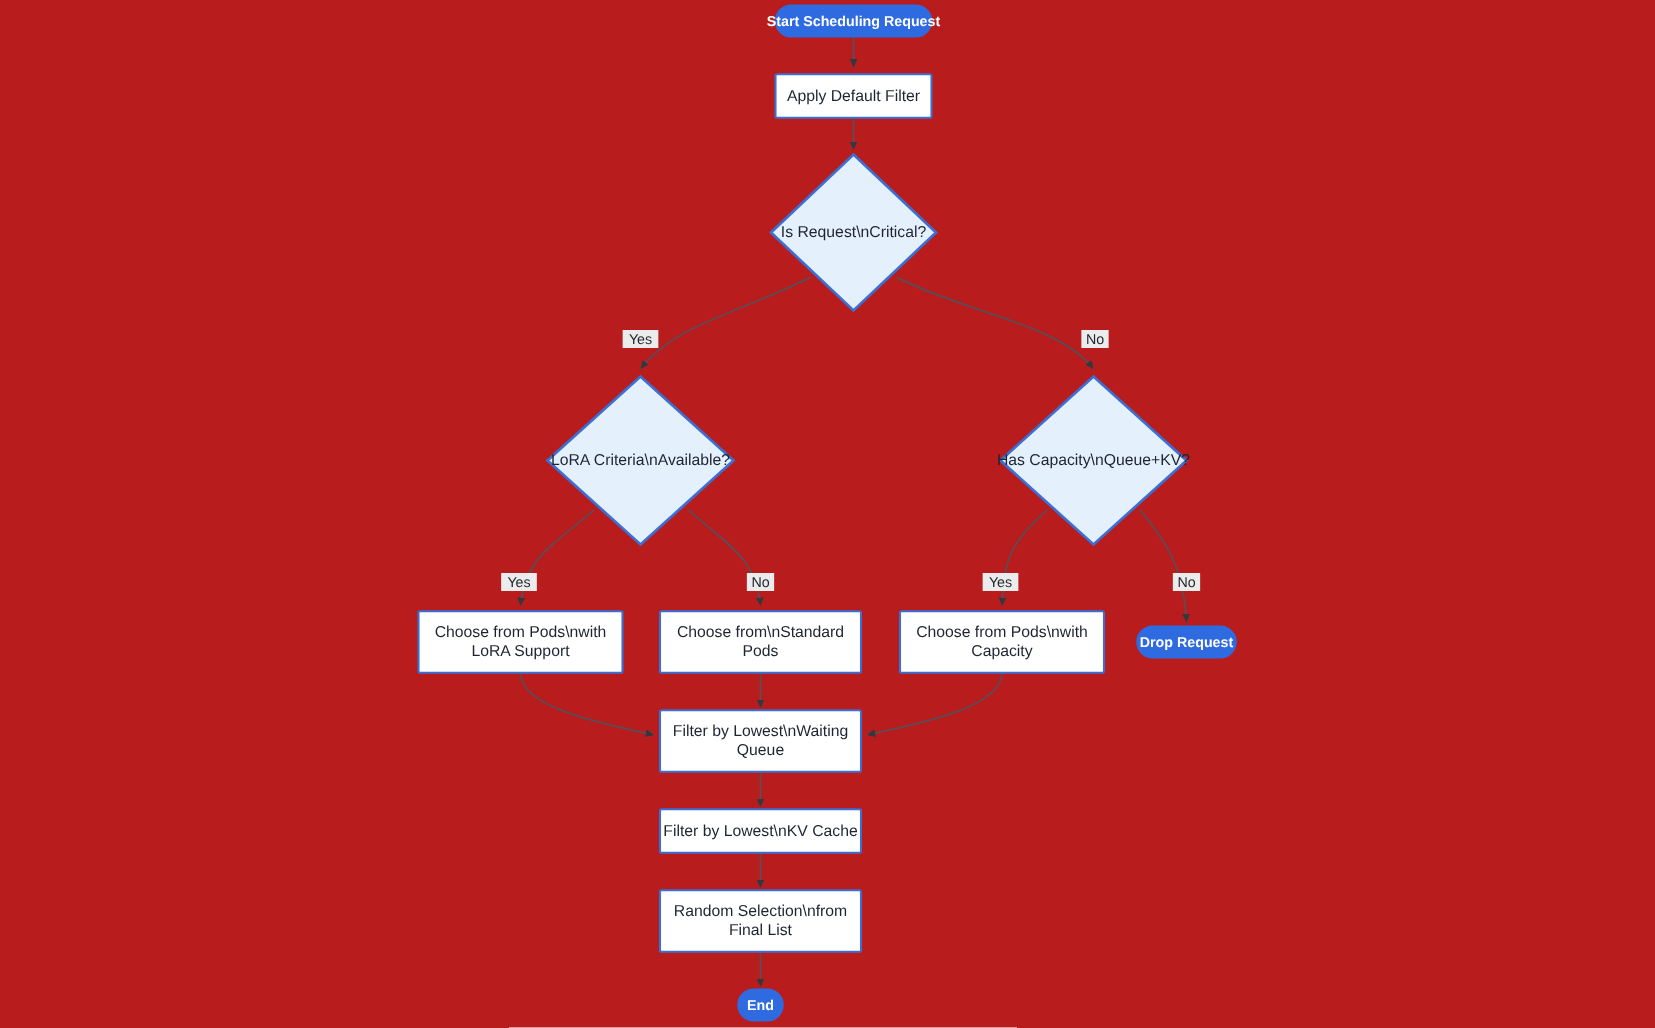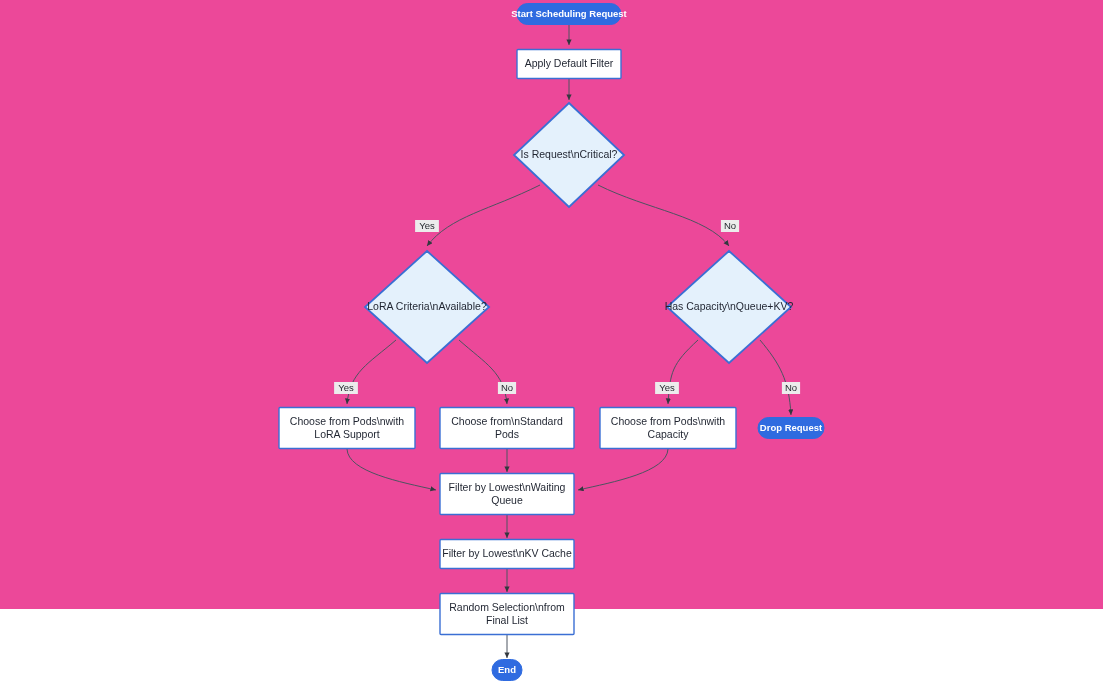--- a/index.html
+++ b/index.html
@@ -10,22 +10,22 @@
   }
   body {
     font-family: "Liberation Sans", sans-serif;
     width: 1103px;
     height: 685px;
     overflow: hidden;
   }
   #flowchart-canvas {
     position: relative;
     width: 1103px;
-    height: 609px;
-    background: #ec4899;
+    height: 685px;
+    background: #b91c1c;
   }
   svg.diagram {
     position: absolute;
     top: 0;
     left: 0;
     width: 1103px;
     height: 685px;
     display: block;
   }
   .node-rect {

